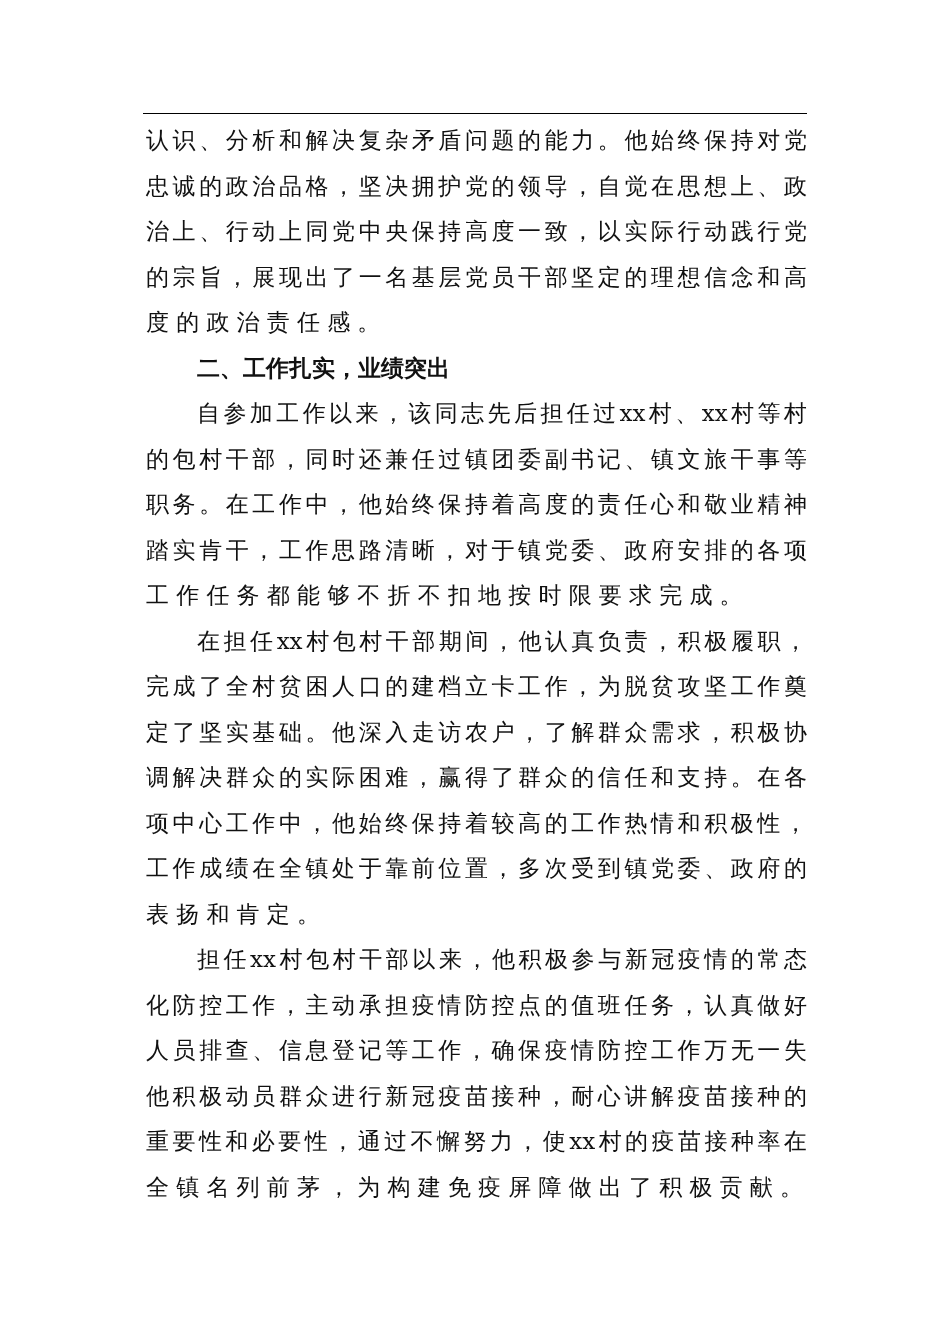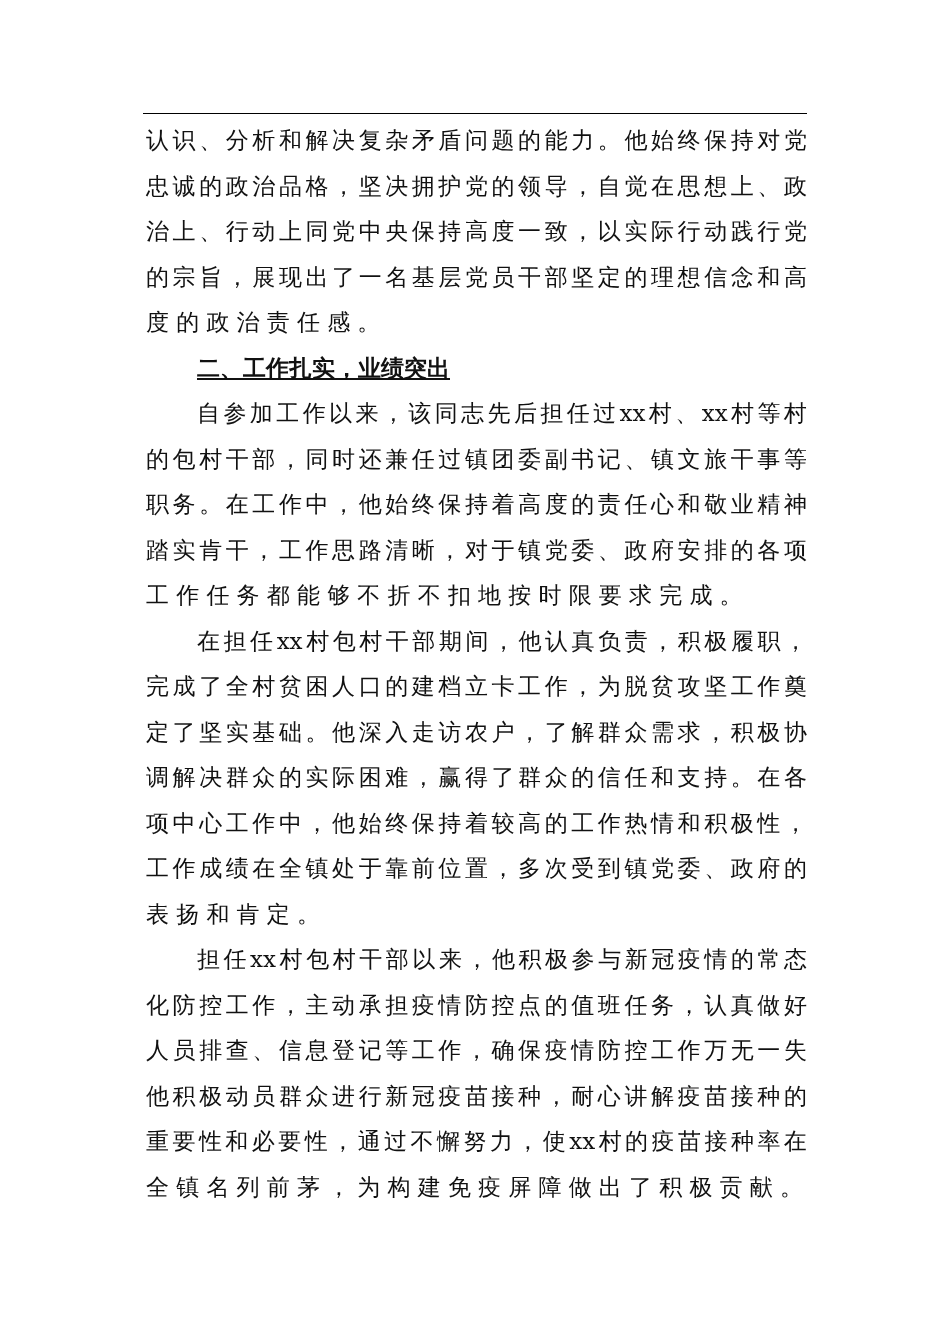--- a/index.html
+++ b/index.html
@@ -9,21 +9,21 @@
   .header-rule { position: absolute; left: 143px; top: 113px; width: 664px; height: 0;
                  border-top: 1.5px solid #000; }
   .body-text { position: absolute; left: 146px; top: 118px; width: 661px; }
   .line { height: 45.5px; line-height: 45.5px; font-size: 23px; white-space: nowrap;
           display: flex; justify-content: space-between; letter-spacing: 0; }
   .line.last { justify-content: flex-start; }
   .line.last span.ch { margin-right: 7.2px; }
   .line.indent { padding-left: 51px; }
   .line span.ch { display: inline-block; }
   .heading { height: 45.5px; line-height: 45.5px; font-size: 23px; font-weight: bold;
-             padding-left: 51px; font-family: "DejaVu Sans", "Liberation Sans", sans-serif; text-decoration: underline; }
+             padding-left: 51px; font-family: "DejaVu Sans", "Liberation Sans", sans-serif; }
 </style>
 </head>
 <body>
 
 <div class="page">
   <div class="header-rule"></div>
   <div class="body-text">
     <div>
       <div class="line">
           <span class="ch">认</span>

